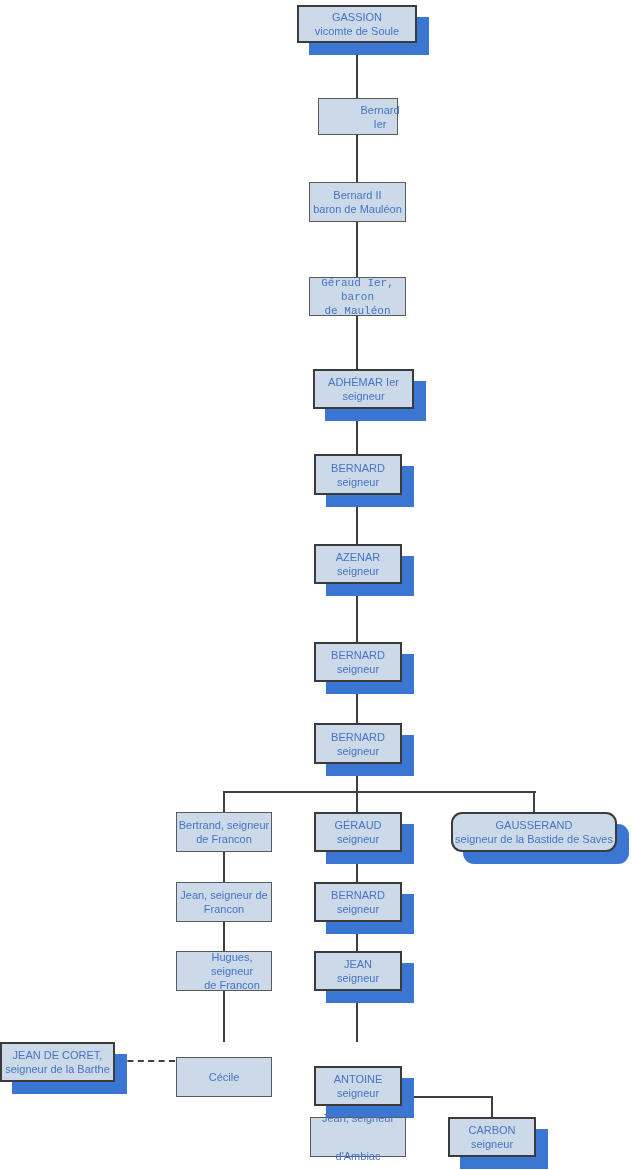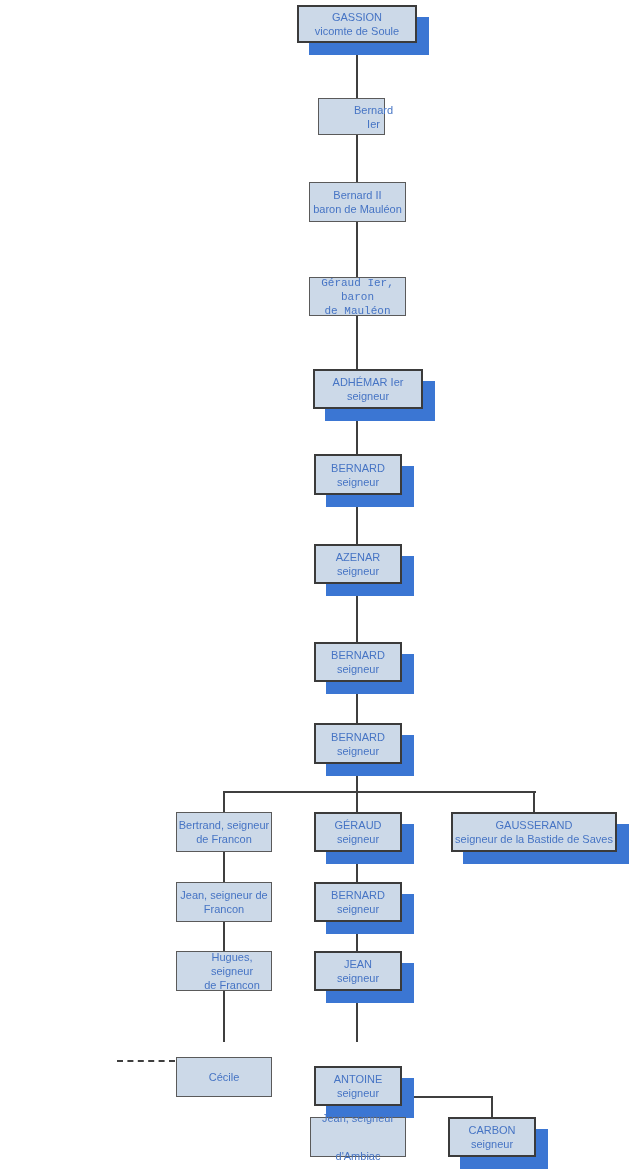--- a/index.html
+++ b/index.html
@@ -76,36 +76,36 @@
   <div class="dash" style="left:117px; top:1060px; width:58px;"></div>
   <div class="v" style="left:356px; top:1082px; height:35px;"></div>
   <div class="h" style="left:356px; top:1096px; width:137px;"></div>
   <div class="v" style="left:491px; top:1096px; height:21px;"></div>
 
   <div class="node sh" style="left:297px; top:5px; width:120px; height:38px;">
     <div>GASSION</div>
     <div>vicomte de Soule</div>
   </div>
 
-  <div class="node" style="left:318px; top:98px; width:67px; height:37px;padding-left:44px;">
+  <div class="node" style="left:318px; top:98px; width:80px; height:37px;padding-left:44px;">
     <div>Bernard Ier</div>
     <div></div>
   </div>
 
   <div class="node" style="left:309px; top:182px; width:97px; height:40px;">
     <div>Bernard II</div>
     <div>baron de Mauléon</div>
   </div>
 
   <div class="node" style="left:309px; top:277px; width:97px; height:39px;font-family:Liberation Mono, monospace;">
     <div>Géraud Ier, baron</div>
     <div>de Mauléon</div>
   </div>
 
-  <div class="node sh" style="left:313px; top:369px; width:110px; height:40px;">
+  <div class="node sh" style="left:313px; top:369px; width:101px; height:40px;">
     <div>ADHÉMAR Ier</div>
     <div>seigneur</div>
   </div>
 
   <div class="node sh" style="left:314px; top:454px; width:88px; height:41px;">
     <div>BERNARD</div>
     <div>seigneur</div>
   </div>
 
   <div class="node sh" style="left:314px; top:544px; width:88px; height:40px;">
@@ -126,21 +126,21 @@
   <div class="node" style="left:176px; top:812px; width:96px; height:40px;">
     <div>Bertrand, seigneur</div>
     <div>de Francon</div>
   </div>
 
   <div class="node sh" style="left:314px; top:812px; width:88px; height:40px;">
     <div>GÉRAUD</div>
     <div>seigneur</div>
   </div>
 
-  <div class="node sh" style="left:451px; top:812px; width:166px; height:40px;">
+  <div class="node sh" style="left:451px; top:812px; width:166px; height:40px;border-radius:11px;">
     <div>GAUSSERAND</div>
     <div>seigneur de la Bastide de Saves</div>
   </div>
 
   <div class="node" style="left:176px; top:882px; width:96px; height:40px;">
     <div>Jean, seigneur de</div>
     <div>Francon</div>
   </div>
 
   <div class="node sh" style="left:314px; top:882px; width:88px; height:40px;">
@@ -151,20 +151,24 @@
   <div class="node" style="left:176px; top:951px; width:96px; height:40px;padding-left:16px;">
     <div>Hugues, seigneur</div>
     <div>de Francon</div>
   </div>
 
   <div class="node sh" style="left:314px; top:951px; width:88px; height:40px;">
     <div>JEAN</div>
     <div>seigneur</div>
   </div>
 
+  <div class="node sh" style="left:0px; top:1042px; width:115px; height:40px;">
+    <div>JEAN DE CORET,</div>
+    <div>seigneur de la Barthe</div>
+  </div>
 
   <div class="node" style="left:176px; top:1042px; width:96px; height:40px;margin-top:15px;">
     <div>Cécile</div>
     <div></div>
   </div>
 
   <div class="node sh" style="left:314px; top:1066px; width:88px; height:40px;">
     <div>ANTOINE</div>
     <div>seigneur</div>
   </div>

